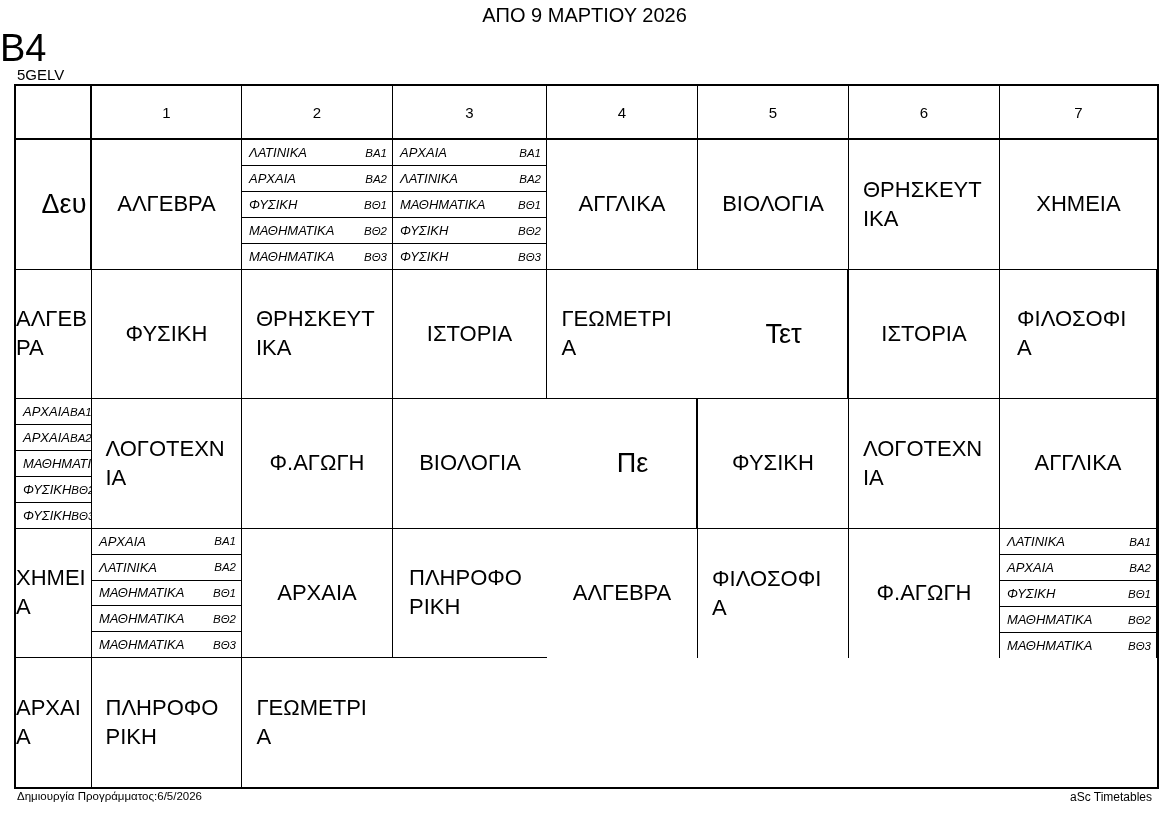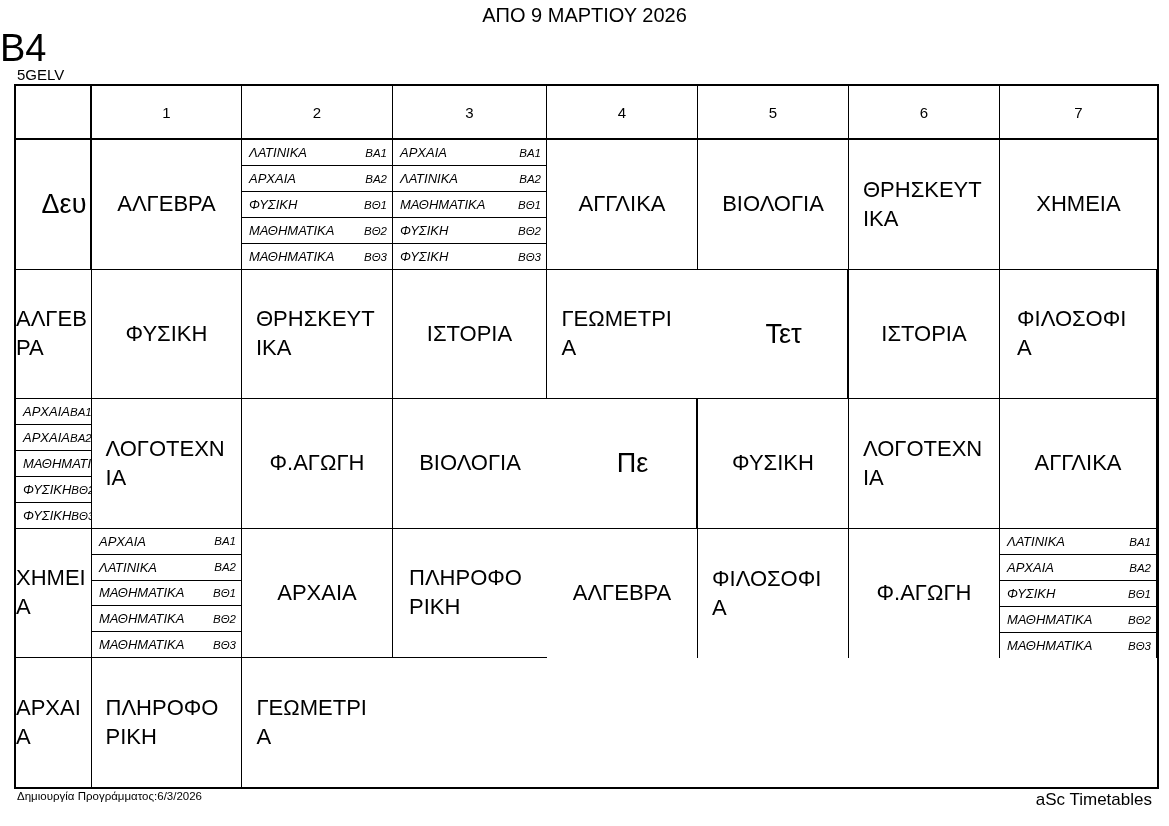--- a/index.html
+++ b/index.html
@@ -42,21 +42,21 @@
   .group-block { display: flex; flex-direction: column; width: 100%; height: 100%; }
   .group-entry {
     flex: 1; display: flex; align-items: center; justify-content: space-between;
     border-bottom: 1px solid #000; padding: 0 5px 0 7px; font-style: italic;
   }
   .group-entry:last-child { border-bottom: none; }
   .g-subj { font-size: 13px; }
   .g-code { font-size: 11.5px; }
 
   .footer-left { position: absolute; top: 790px; left: 17px; font-size: 11.5px; }
-  .footer-right { position: absolute; top: 790px; right: 17px; font-size: 17px; }
+  .footer-right { position: absolute; top: 790px; right: 17px; font-size: 12px; }
 </style>
 </head>
 <body>
 
 <div class="title-line">ΑΠΟ 9 ΜΑΡΤΙΟΥ 2026</div>
 <div class="class-name">B4</div>
 <div class="version-label">5GELV</div>
 
 <div class="timetable">
 
@@ -273,14 +273,14 @@
     </div>
   <div class="cell last-row">
       <div class="subject-text">ΠΛΗΡΟΦΟΡΙΚΗ</div>
     </div>
   <div class="cell last-col last-row">
       <div class="subject-text">ΓΕΩΜΕΤΡΙΑ</div>
     </div>
 
 </div>
 
-<div class="footer-left">Δημιουργία Προγράμματος:6/3/2026</div>
+<div class="footer-left">Δημιουργία Προγράμματος:6/5/2026</div>
 <div class="footer-right">aSc Timetables</div>
 
 </body></html>

